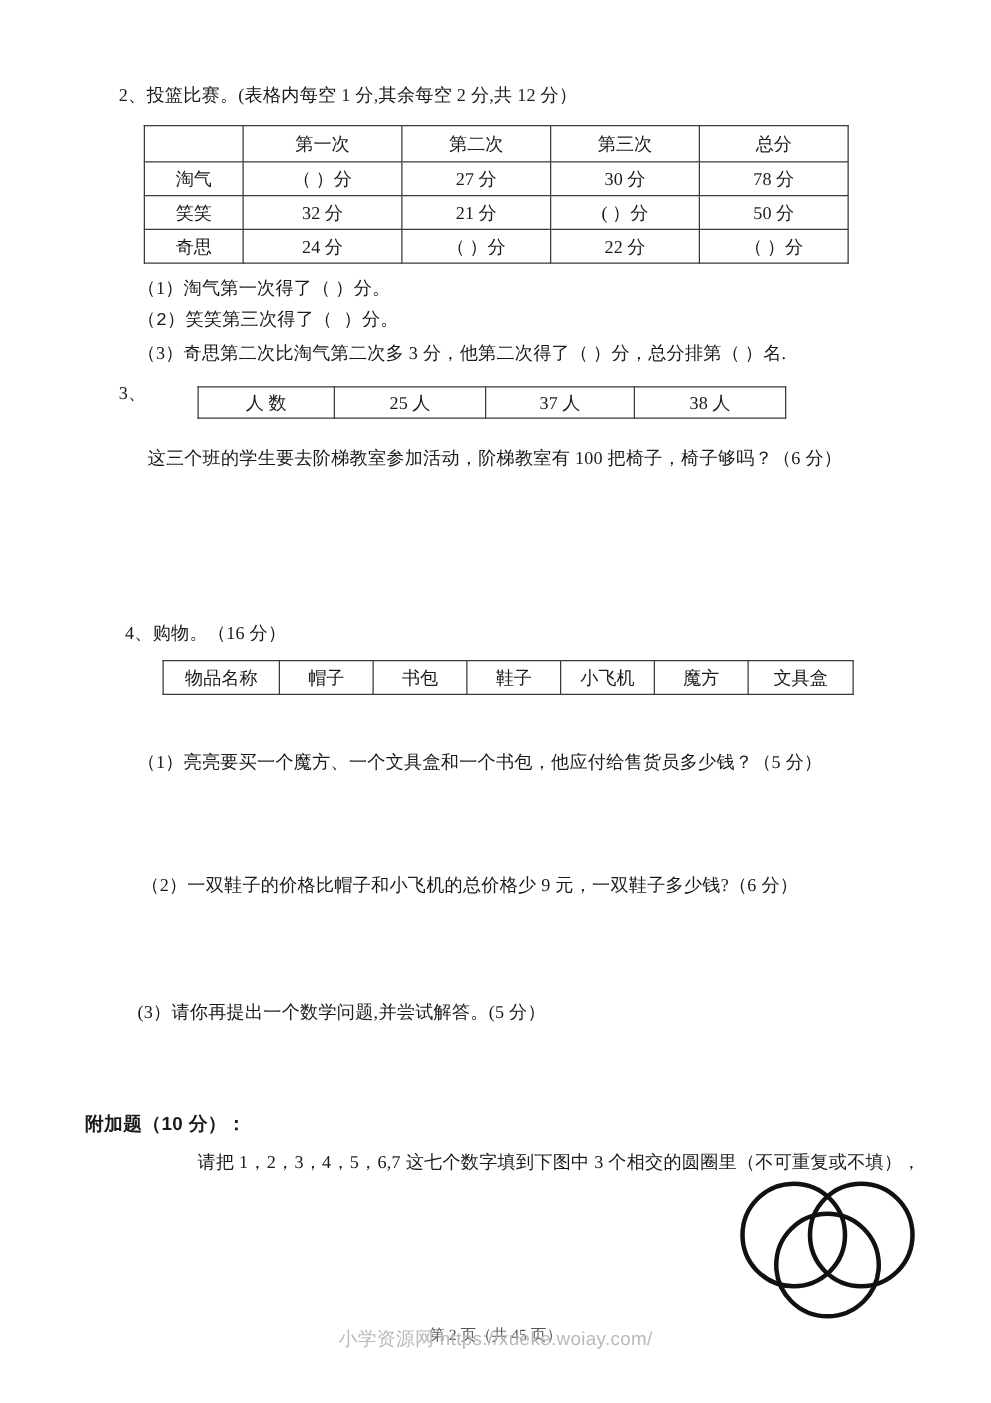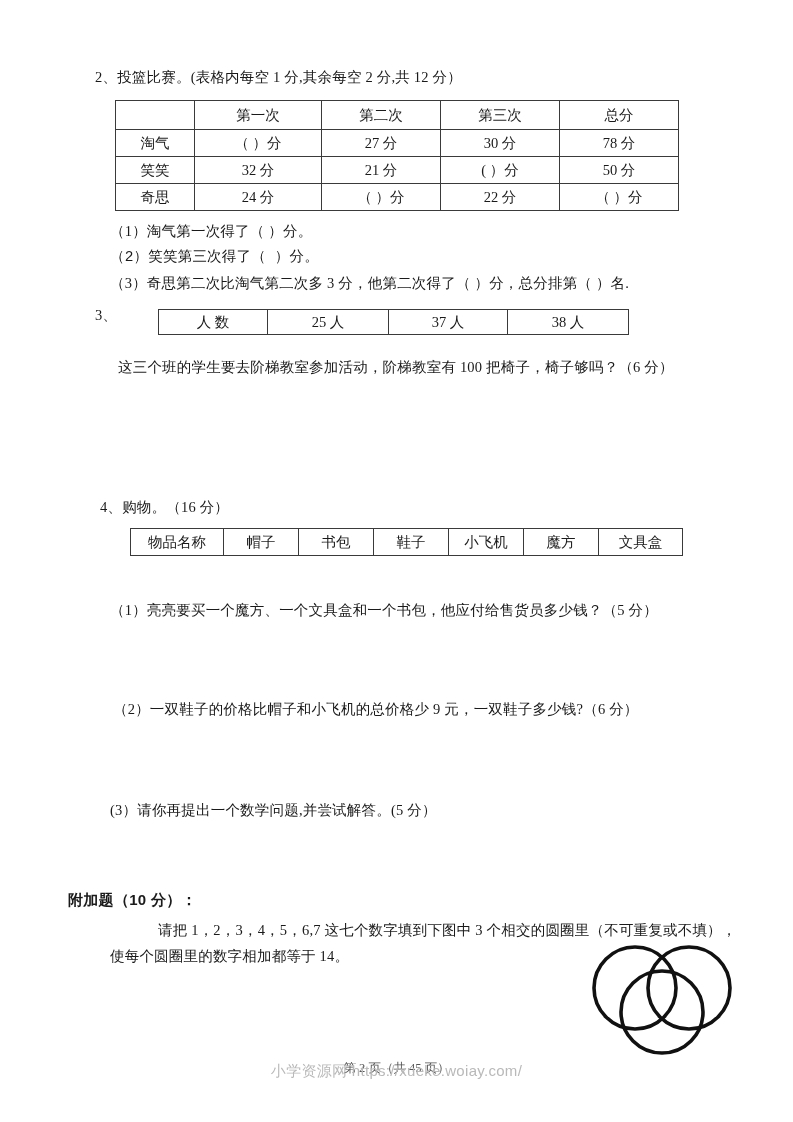--- a/index.html
+++ b/index.html
@@ -187,21 +187,20 @@
     </tr>
   </tbody>
     </table>
 
   <div class="line" style="left:110px; top:601px;">（1）亮亮要买一个魔方、一个文具盒和一个书包，他应付给售货员多少钱？（5 分）</div>
   <div class="line" style="left:113px; top:700px;">（2）一双鞋子的价格比帽子和小飞机的总价格少 9 元，一双鞋子多少钱?（6 分）</div>
   <div class="line" style="left:110px; top:801px;">(3）请你再提出一个数学问题,并尝试解答。(5 分）</div>
 
   <div class="line bold-head" style="left:68px; top:891px;">附加题（10 分）：</div>
   <div class="line" style="left:122px; top:921px;margin-left:36px;">请把 1，2，3，4，5，6,7 这七个数字填到下图中 3 个相交的圆圈里（不可重复或不填），</div>
-  <div class="line" style="left:110px; top:947px;">使每个圆圈里的数字相加都等于 14。</div>
 
   <svg id="circles" viewBox="0 0 152 112">
     <circle cx="49" cy="44" r="41" fill="none" stroke="#111111" stroke-width="3.6"></circle>
     <circle cx="103" cy="44" r="41" fill="none" stroke="#111111" stroke-width="3.6"></circle>
     <circle cx="76" cy="68" r="41" fill="none" stroke="#111111" stroke-width="3.6"></circle>
   </svg>
 
   <div class="footer-pageno">第 2 页（共 45 页）</div>
   <div class="footer-watermark">小学资源网 https://xueke.woiay.com/</div>
 

